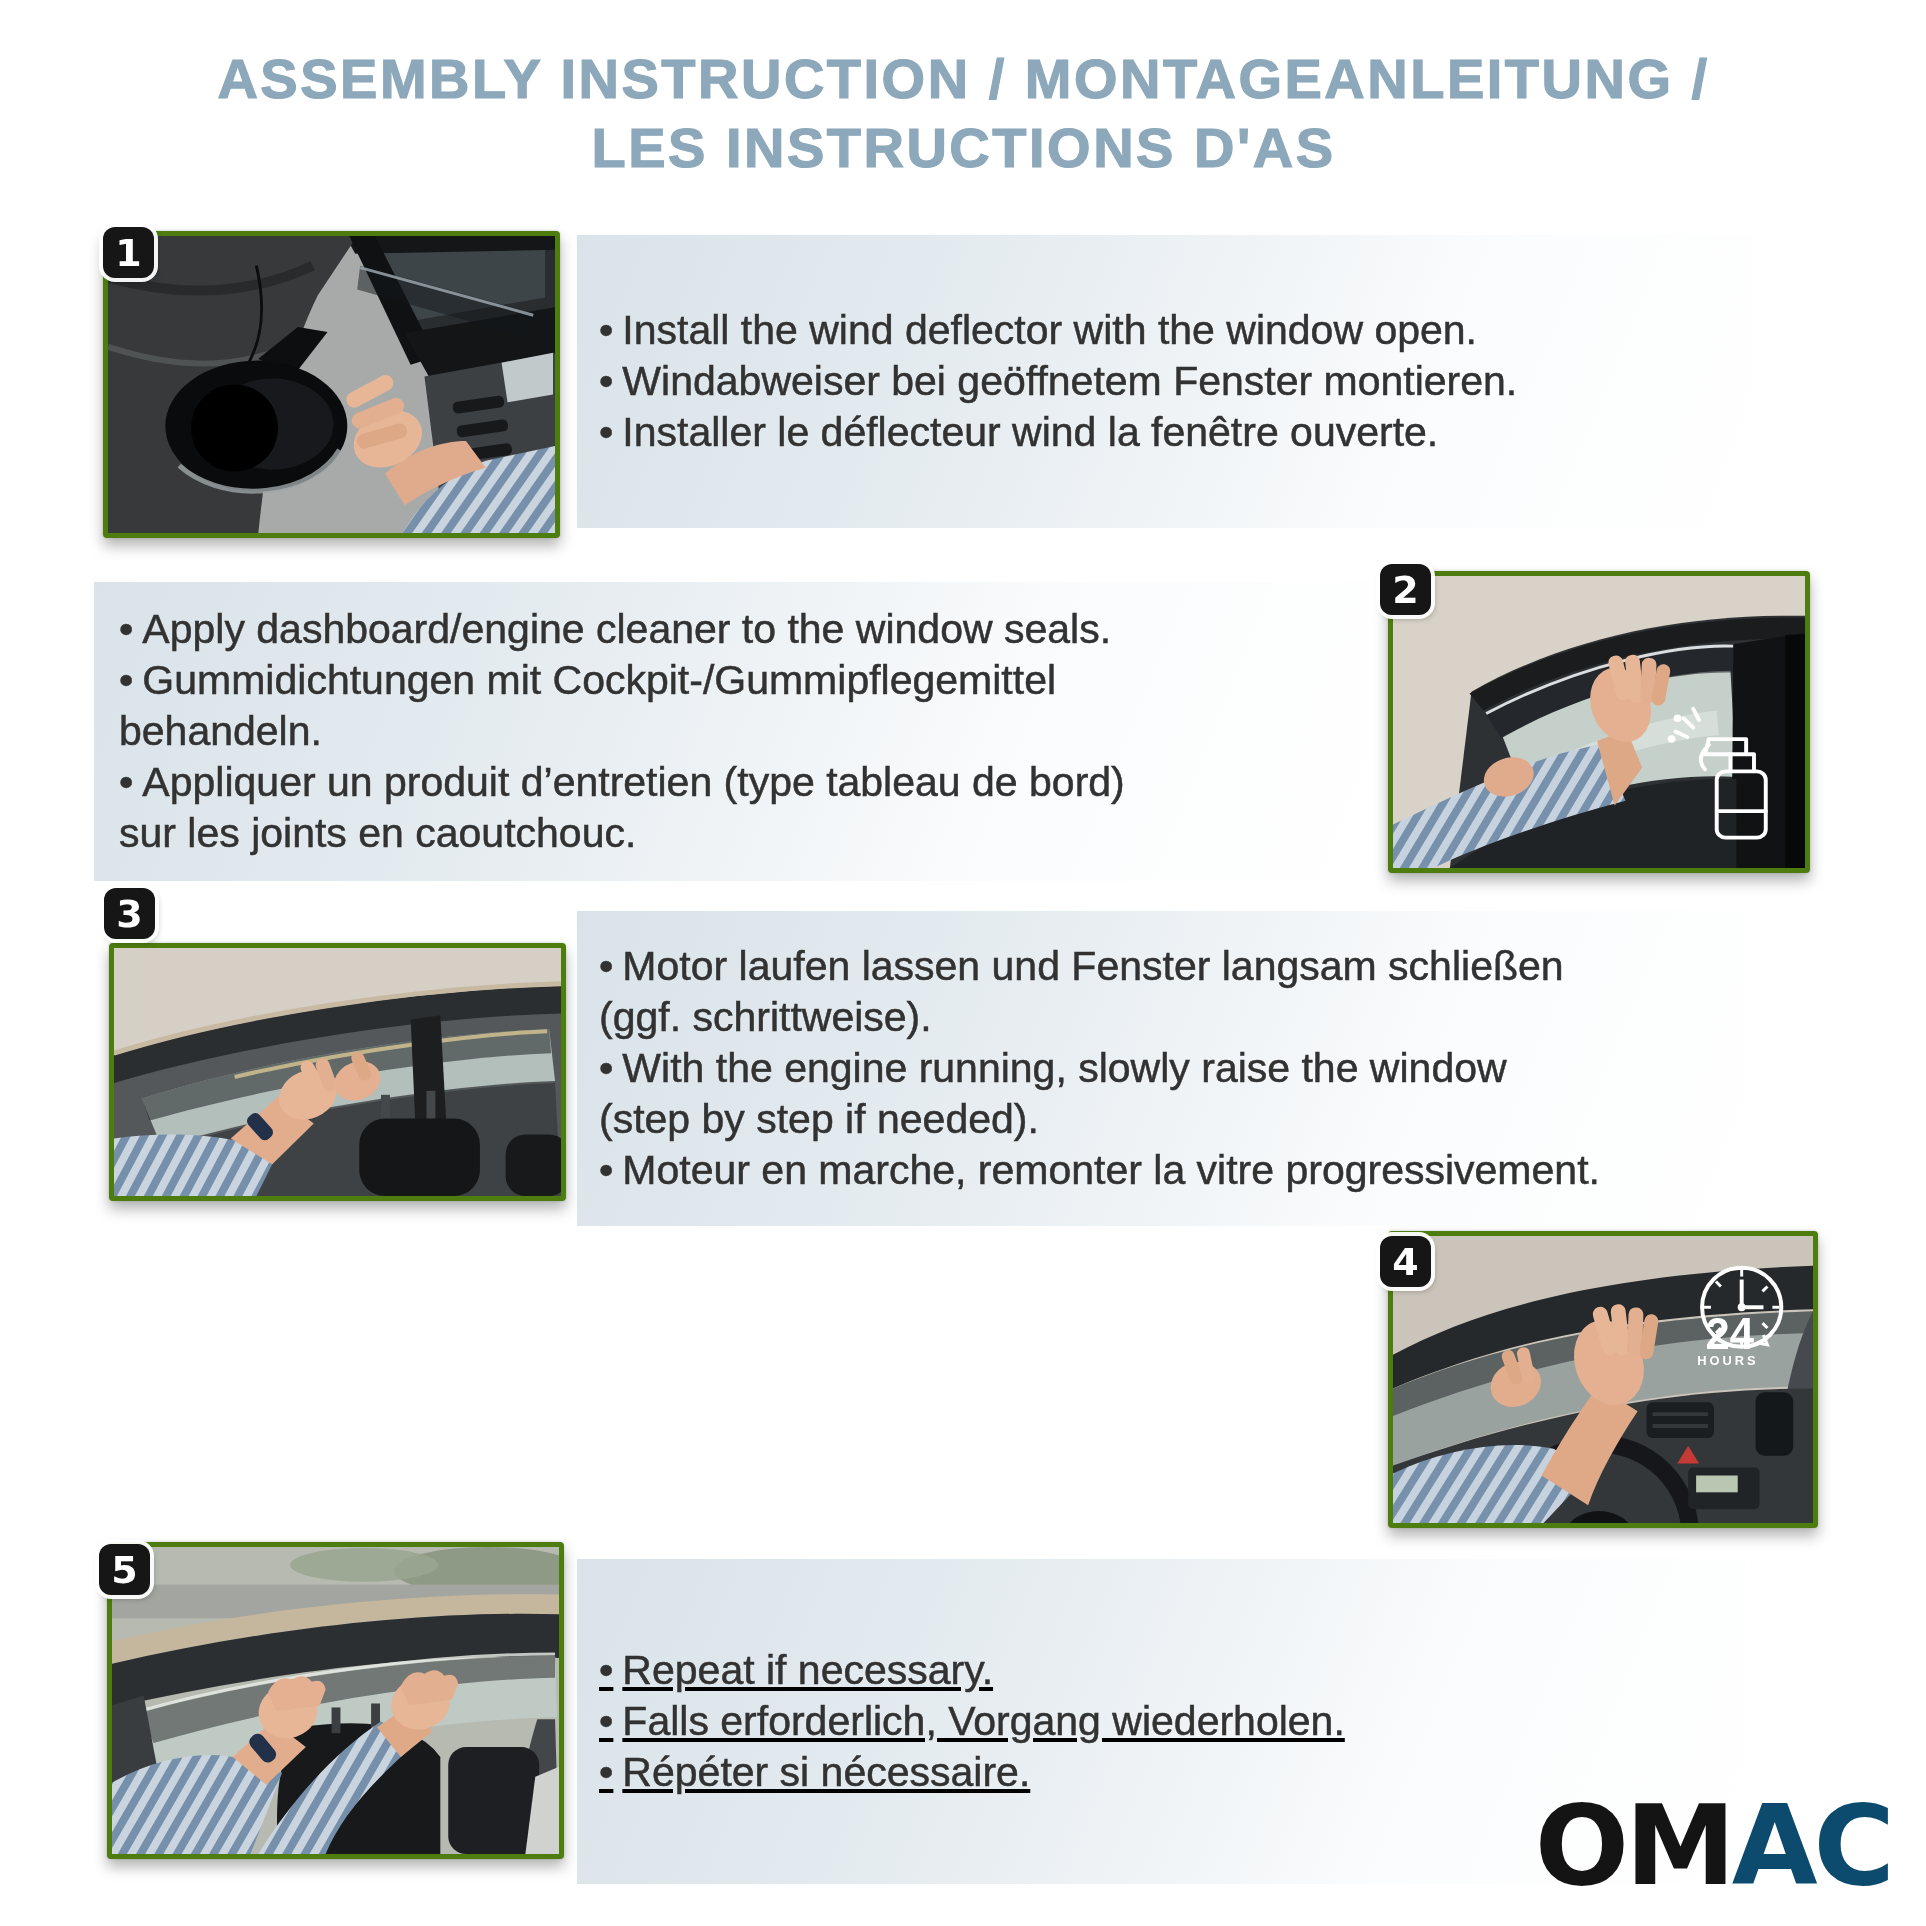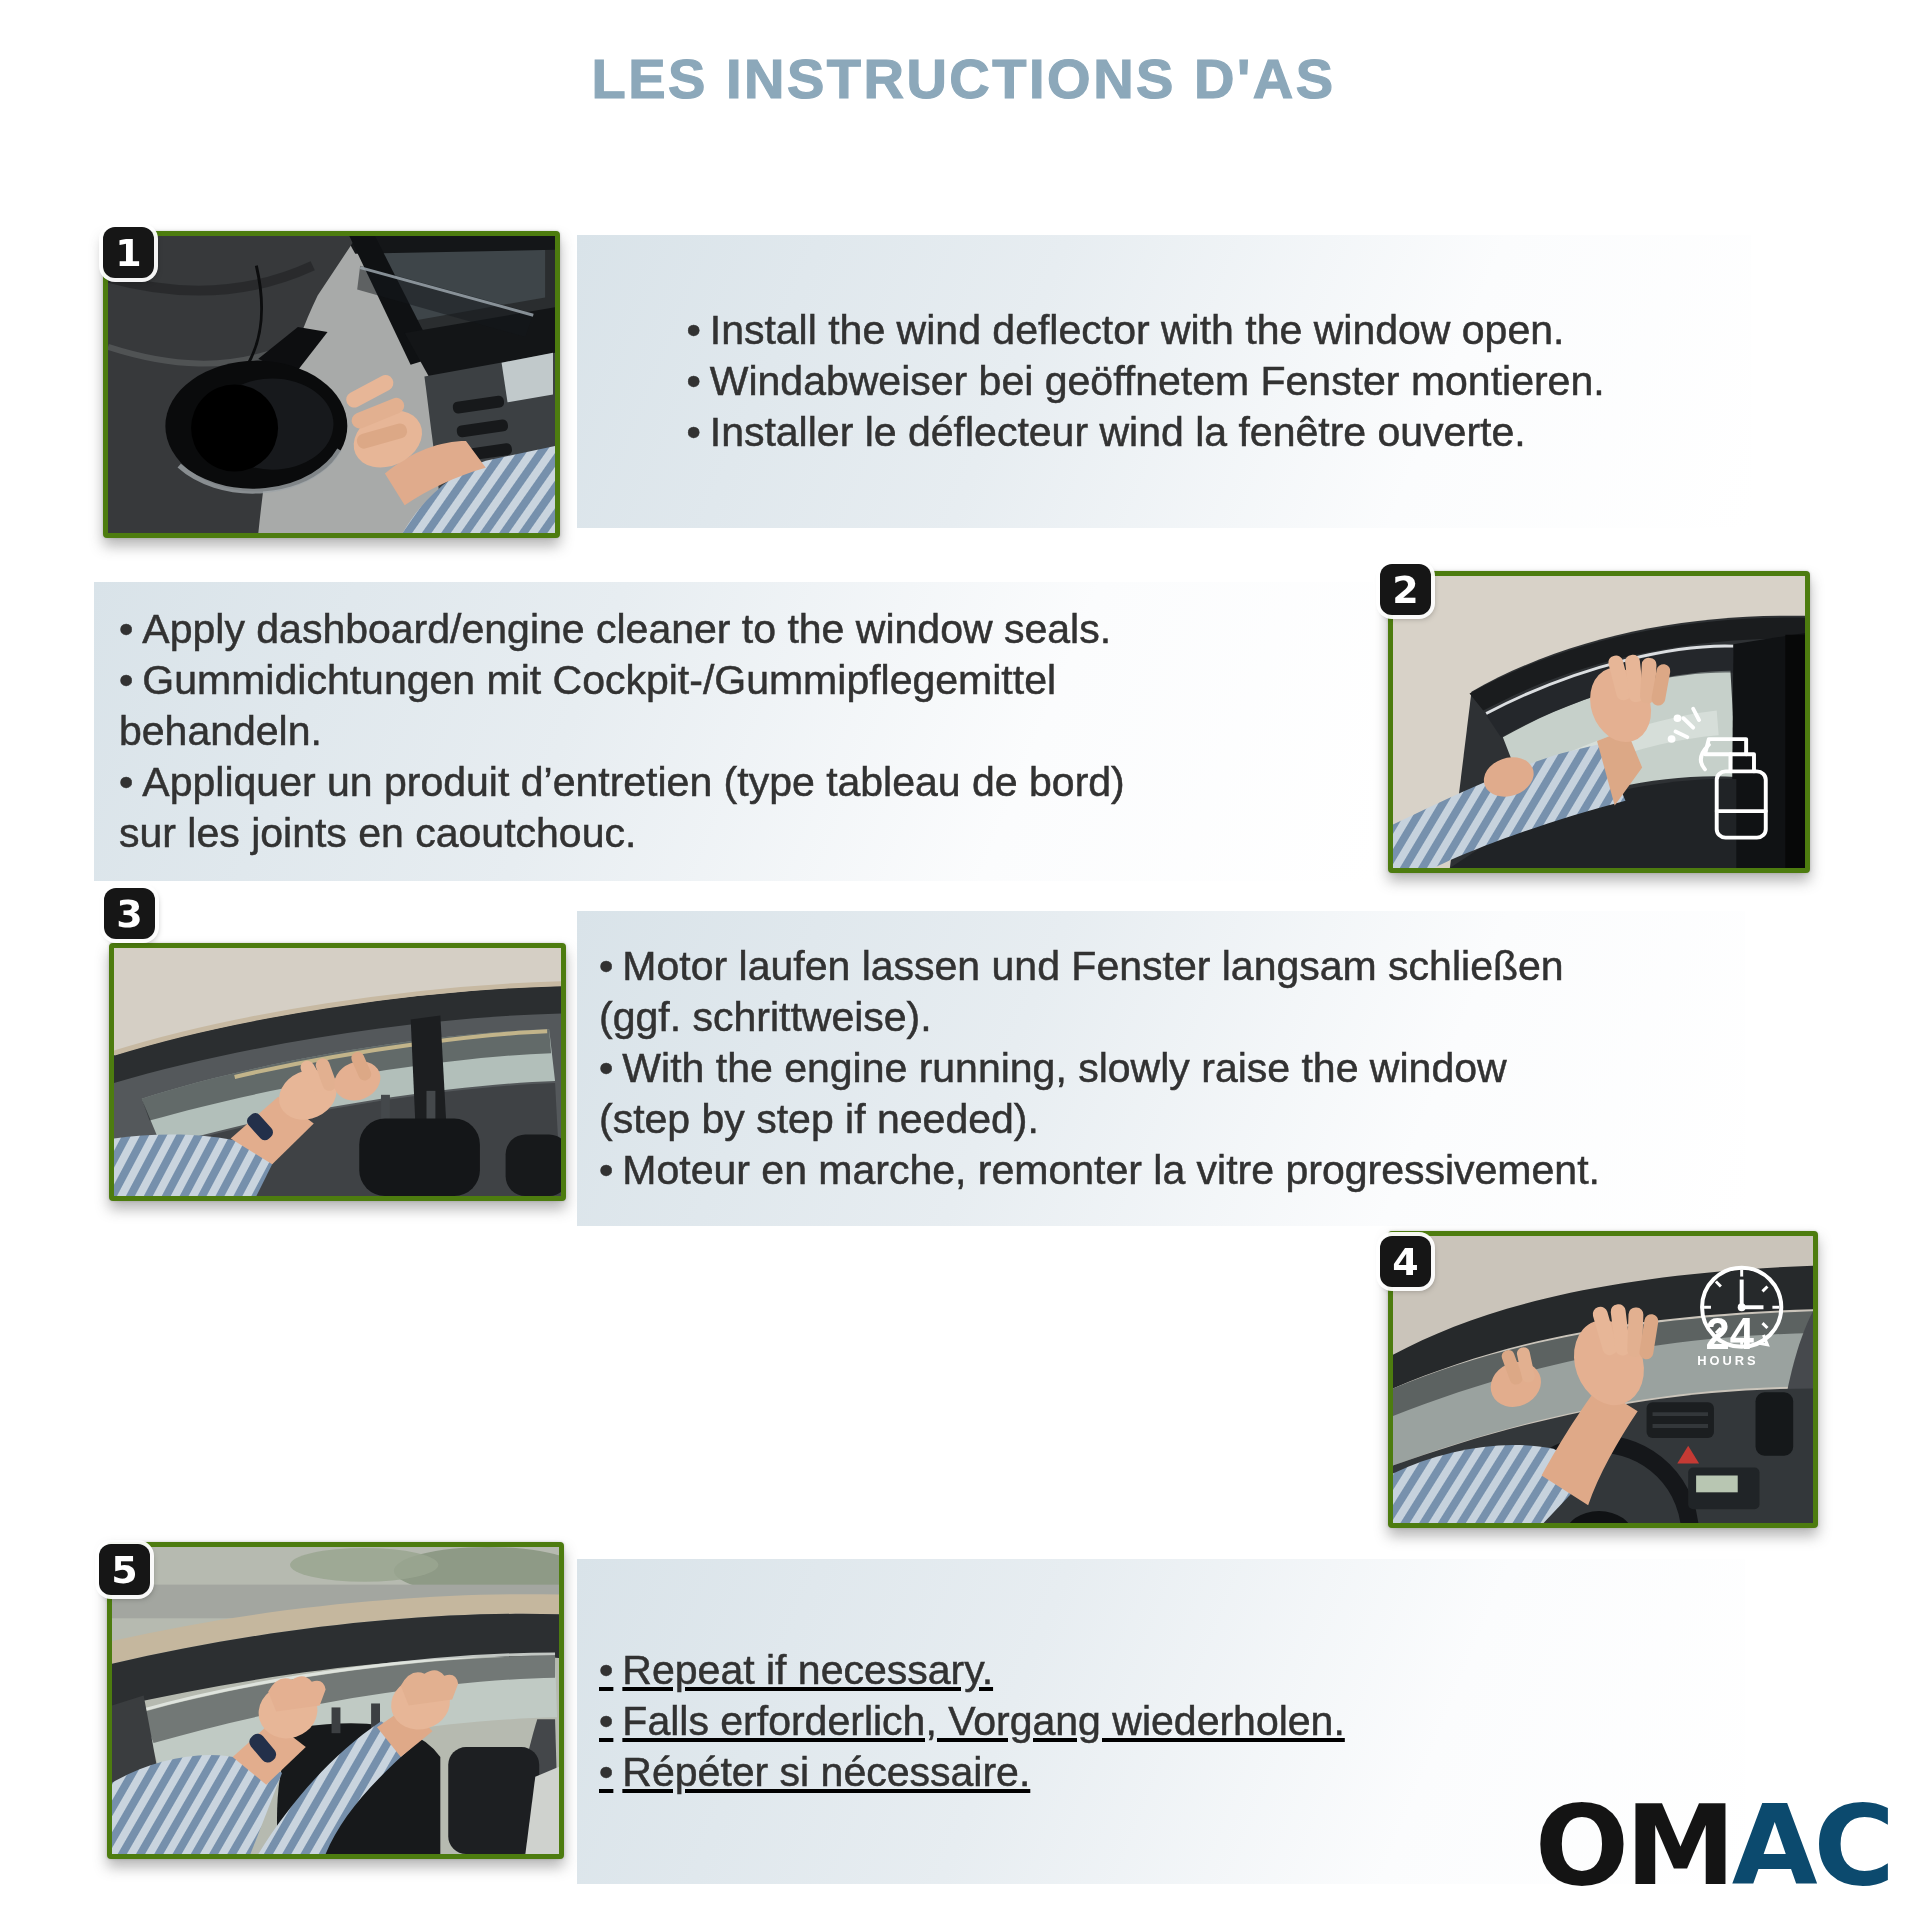--- a/index.html
+++ b/index.html
@@ -9,21 +9,21 @@
   .title{position:absolute;top:44px;left:0;width:100%;text-align:center;
          color:#8ca8ba;font-weight:800;font-size:56px;line-height:69px;letter-spacing:2.5px;
          -webkit-text-stroke:1.2px #8ca8ba;}
   
   .tbox{position:absolute;box-sizing:border-box;display:flex;flex-direction:column;justify-content:center;
         background:linear-gradient(112deg,#d9e3e9 0%,#e7edf1 38%,#fbfcfd 72%,#ffffff 100%);}
   .bullets{margin:0;padding:0;list-style:none;color:#323232;font-size:41px;line-height:51px;
            -webkit-text-stroke:0.5px #323232;}
   .bullets li{white-space:pre-line;}
   .bullets li::before{content:"\2022";margin-right:9px;}
-  .tbox1{left:577px;top:235px;width:1174px;height:293px;padding:0 59px 0 22px;align-items:center;}
+  .tbox1{left:577px;top:235px;width:1174px;height:293px;padding:0 59px 0 22px;}
   .tbox2{left:94px; top:582px;width:1279px;height:299px;padding:0 30px 0 25px;}
   .tbox3{left:577px;top:911px;width:1168px;height:315px;padding:0 59px 0 22px;}
   .tbox4{left:94px; top:1249px;width:1279px;height:277px;padding:0 30px 0 25px;}
   .tbox5{left:577px;top:1559px;width:1168px;height:325px;padding:0 59px 0 22px;text-decoration:underline;}
   
   .photo{position:absolute;background:#fff;border:5px solid #4d7c0f;border-radius:4px;
          box-shadow:0 8px 14px rgba(70,70,70,.40),0 0 3px rgba(0,0,0,.18);}
   .photo svg{display:block;width:100%;height:100%;}
   .ph1{left:103px; top:231px; width:447px;height:297px;}
   .ph2{left:1388px;top:571px; width:412px;height:292px;}
@@ -45,20 +45,21 @@
         font-weight:bold;font-size:111px;letter-spacing:-4px;line-height:1;}
   .logo .lg-black{color:#141414;}
   .logo .lg-red{color:#0c4a6e;}
 </style>
 </head>
 <body>
 
 <div class="page">
 
   <div class="title">
+    <div>ASSEMBLY INSTRUCTION / MONTAGEANLEITUNG /</div>
     <div>LES INSTRUCTIONS D'AS</div>
   </div>
 
   <div class="photo ph1">
     <svg viewBox="0 0 452 300" preserveAspectRatio="none">
       <defs>
         <pattern id="p1s" patternUnits="userSpaceOnUse" width="16" height="16" patternTransform="rotate(35)">
           <rect width="16" height="16" fill="#c9d4de"></rect>
             <rect width="8" height="16" fill="#7690ac"></rect>
         </pattern>

